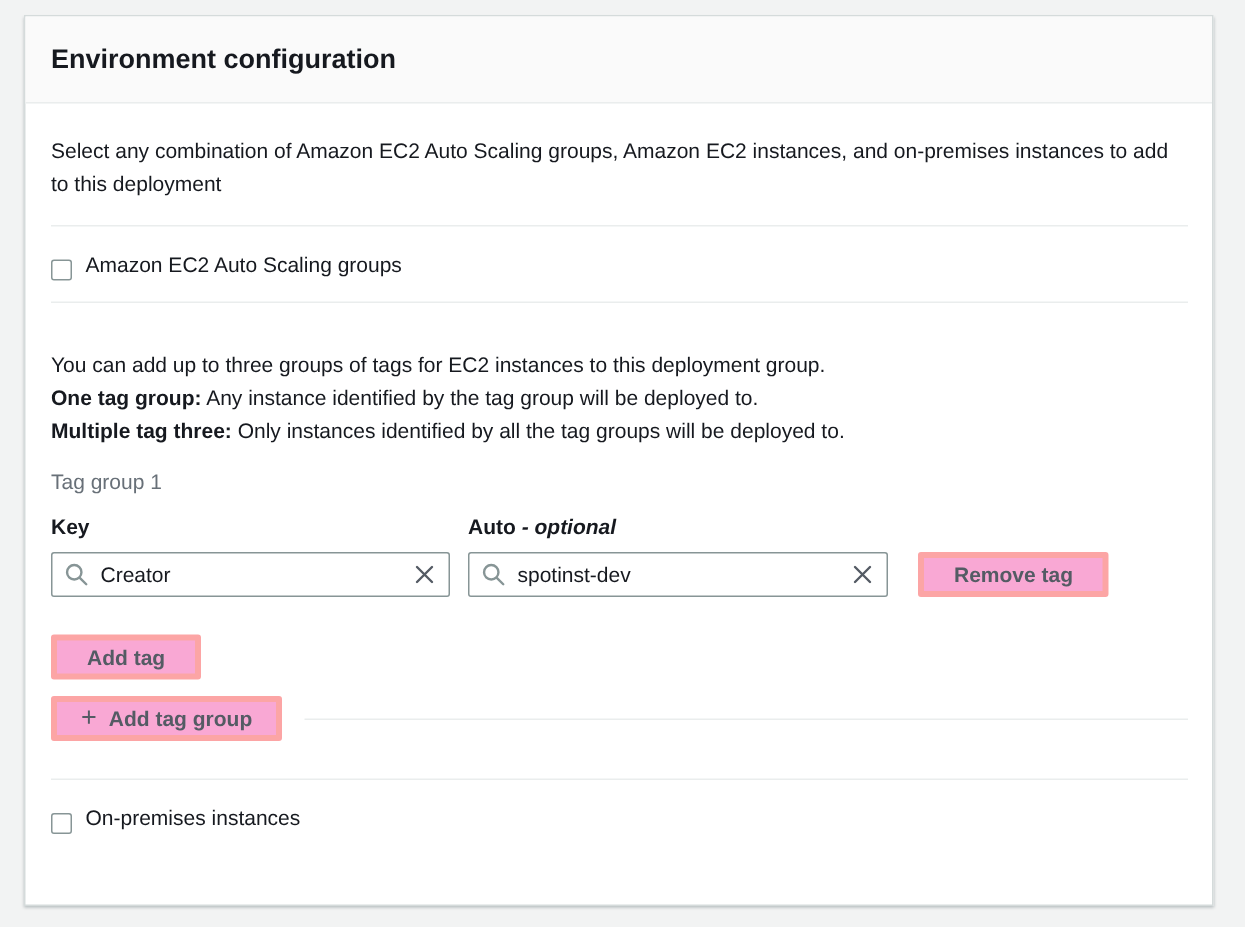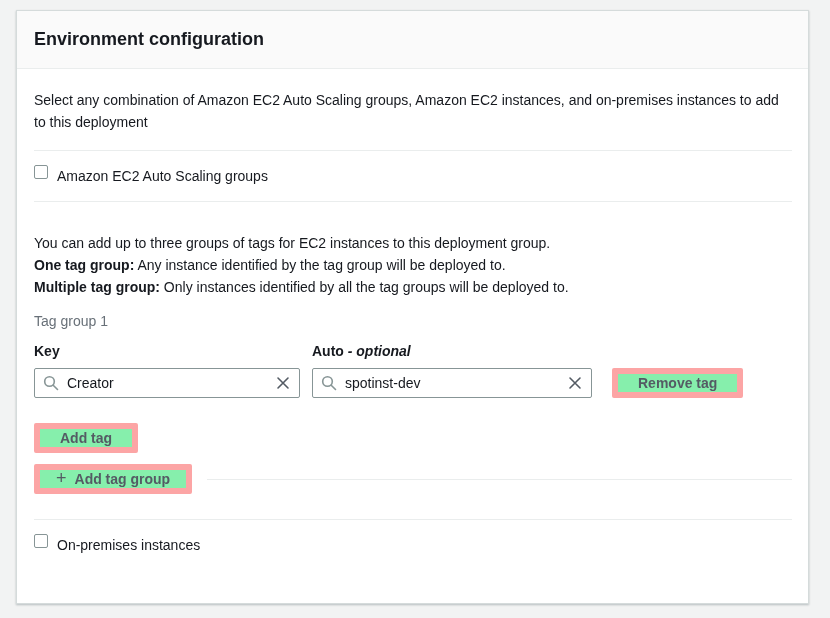--- a/index.html
+++ b/index.html
@@ -39,21 +39,21 @@
   .intro { max-width: 748px; }
   .divider {
     border: 0;
     border-top: 1px solid #eaeded;
     height: 0;
   }
   .div-1 { margin: 17px 0 0 0; }
   .div-3 { margin: 25px 0 0 0; }
   .checkbox-row {
     display: flex;
-    align-items: flex-start;
+    align-items: flex-end;
     padding: 14px 0;
     cursor: pointer;
   }
   .checkbox {
     width: 14px; height: 14px;
     border: 1px solid #879596;
     border-radius: 2px;
     background: #fff;
     flex: 0 0 auto;
     display: flex; align-items: center; justify-content: center;
@@ -104,22 +104,22 @@
     position: absolute; left: 9px; top: 7px;
     width: 16px; height: 16px;
     pointer-events: none;
   }
   .clear-icon {
     position: absolute; right: 9px; top: 7px;
     width: 16px; height: 16px;
     cursor: pointer;
   }
   .btn {
-    background: #86efac;
-    border: 6px solid #fca5a5;
+    background: #f9a8d4;
+    border: 4px solid #fca5a5;
     border-radius: 2px;
     color: #545b64;
     font-family: "Liberation Sans", sans-serif;
     font-size: 14px;
     font-weight: 700;
     height: 30px;
     padding: 0 20px;
     cursor: pointer;
     display: inline-flex;
     align-items: center;
@@ -166,21 +166,21 @@
       </span>
       <span class="checkbox-label">Amazon EC2 Auto Scaling groups</span>
     </div>
 
     <hr class="divider">
 
 
     <div class="tag-help">
       <p>You can add up to three groups of tags for EC2 instances to this deployment group.</p>
       <p><b>One tag group:</b><span> Any instance identified by the tag group will be deployed to.</span></p>
-      <p><b>Multiple tag group:</b><span> Only instances identified by all the tag groups will be deployed to.</span></p>
+      <p><b>Multiple tag three:</b><span> Only instances identified by all the tag groups will be deployed to.</span></p>
     </div>
 
     <div class="tag-group-label">Tag group 1</div>
 
     <div class="tag-row">
       <div class="field key-field">
         <label class="field-label">Key</label>
         <div class="search-input">
           <svg class="search-icon" viewBox="0 0 16 16">
               <circle cx="6.5" cy="6.5" r="4.8" stroke="#879596" stroke-width="1.6" fill="none"></circle>

